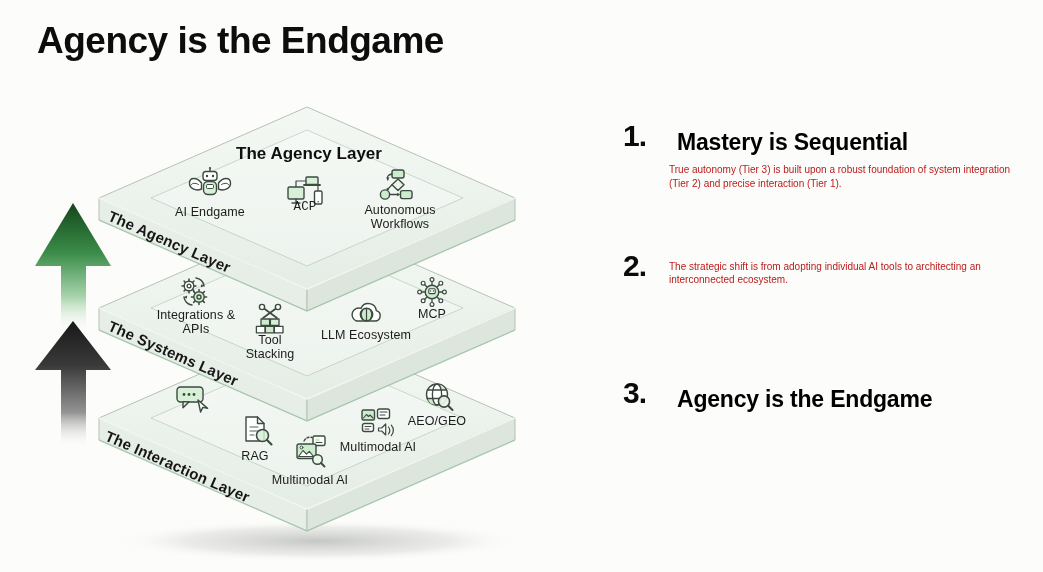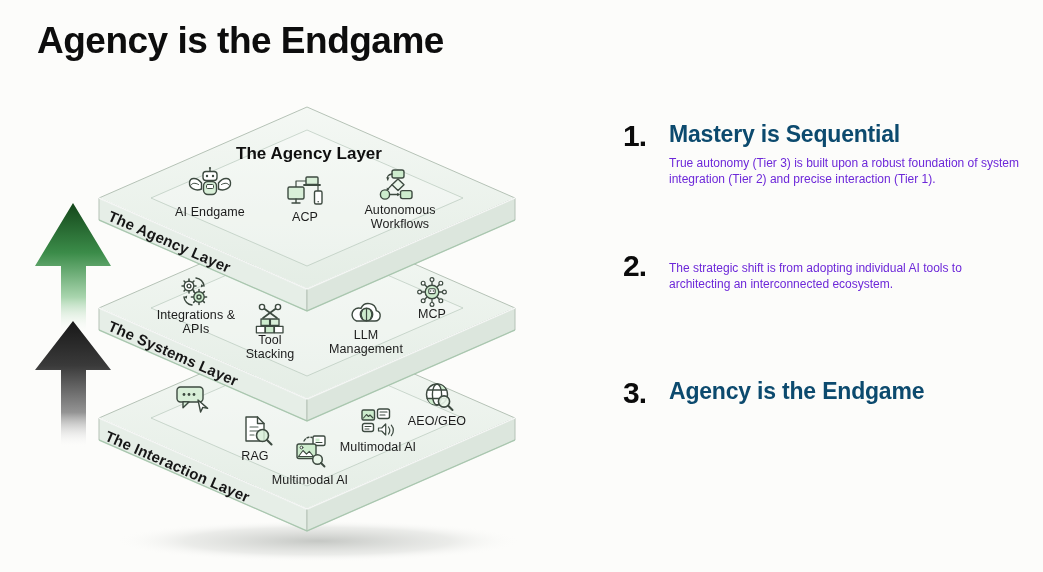--- a/index.html
+++ b/index.html
@@ -27,22 +27,22 @@
   }
   .ic{stroke:#3d4a40;stroke-width:1.4;fill:none;stroke-linecap:round;stroke-linejoin:round;}
   
   .points{position:absolute;left:623px;top:0;width:410px;}
   .point{position:absolute;display:flex;align-items:flex-start;}
   .point .num{
     width:34px;flex:0 0 34px;font-size:30px;font-weight:700;line-height:1;
     color:#0b0b0b;letter-spacing:-1px;margin-top:-1px;
   }
   .point .pc{margin-left:12px;}
-  .point h2{margin:0;font-size:23px;font-weight:700;letter-spacing:-0.2px;color:#0c4a6e;line-height:1.1;}
-  .point p{margin:8px 0 0;font-size:12px;line-height:1.34;color:#6d28d9;max-width:350px;}
+  .point h2{margin:8px;font-size:23px;font-weight:700;letter-spacing:-0.2px;color:#000000;line-height:1.1;}
+  .point p{margin:8px 0 0;font-size:10px;line-height:1.34;color:#b91c1c;max-width:350px;}
   .p1{top:122px;} .p2{top:252px;} .p3{top:379px;}
 </style>
 </head>
 <body>
 
 <div id="stage">
 
   <h1 class="page-title">Agency is the Endgame</h1>
 
   <div class="diagram">
@@ -241,26 +241,26 @@
           <line x1="-5.4" y1="7.5" x2="3.4" y2="7.5" stroke-width="1.3"></line>
           <path d="M5.2,7.5 l-3,-1.7 v3.4 Z" fill="#3d4a40" stroke="none"></path>
           <rect x="5.5" y="3.6" width="11.5" height="8" rx="2" fill="#cdeccd"></rect>
         </g>
       </g>
     </svg>
 
     <div class="layer-title" style="left:309px;top:144px;">The Agency Layer</div>
 
     <div class="node-label" style="left:210px;top:205px;width:80px;">AI Endgame</div>
-    <div class="node-label" style="left:305px;top:210px;width:60px;">ACP</div>
+    <div class="node-label" style="left:305px;top:200px;width:60px;font-family:Liberation Mono, monospace;">ACP</div>
     <div class="node-label" style="left:196px;top:308px;width:100px;">Integrations &amp; APIs</div>
 
     <div class="node-label" style="left:400px;top:203px;width:110px;">Autonomous Workflows</div>
     <div class="node-label" style="left:270px;top:333px;width:64px;text-align:center;">Tool Stacking</div>
-    <div class="node-label" style="left:366px;top:328px;width:98px;">LLM Management</div>
+    <div class="node-label" style="left:366px;top:328px;width:98px;">LLM Ecosystem</div>
     <div class="node-label" style="left:432px;top:307px;width:60px;">MCP</div>
 
     <div class="node-label" style="left:255px;top:449px;width:50px;">RAG</div>
     <div class="node-label" style="left:310px;top:473px;width:82px;">Multimodal AI</div>
     <div class="node-label" style="left:378px;top:440px;width:112px;">Multimodal AI</div>
     <div class="node-label" style="left:437px;top:414px;width:84px;">AEO/GEO</div>
   </div>
 
   <div class="points">
     <div class="point p1">

